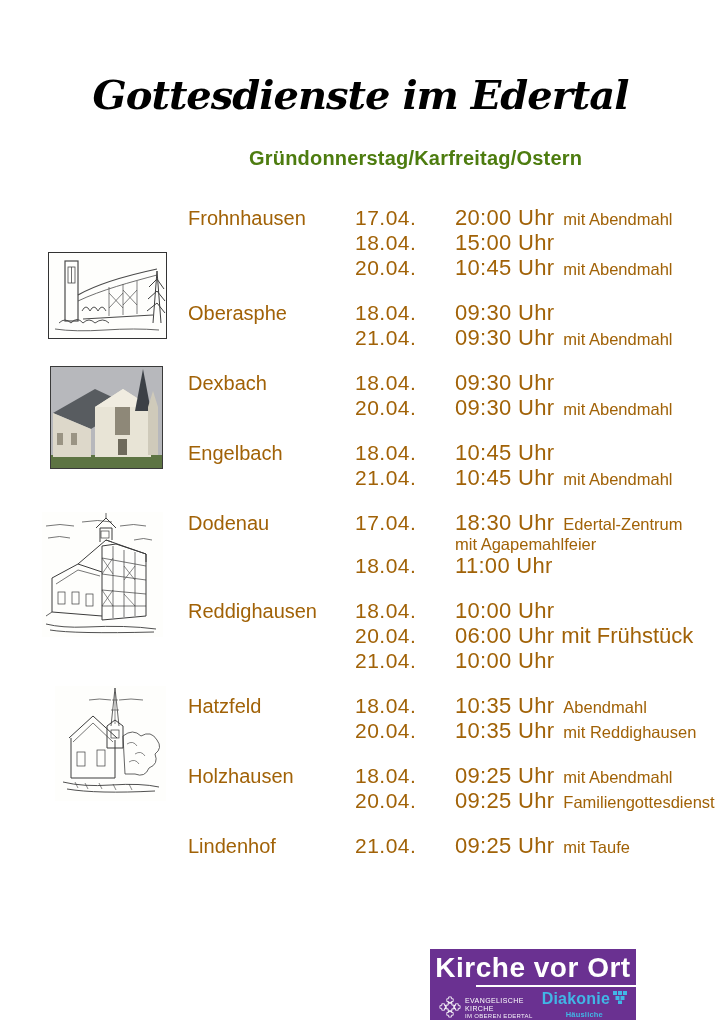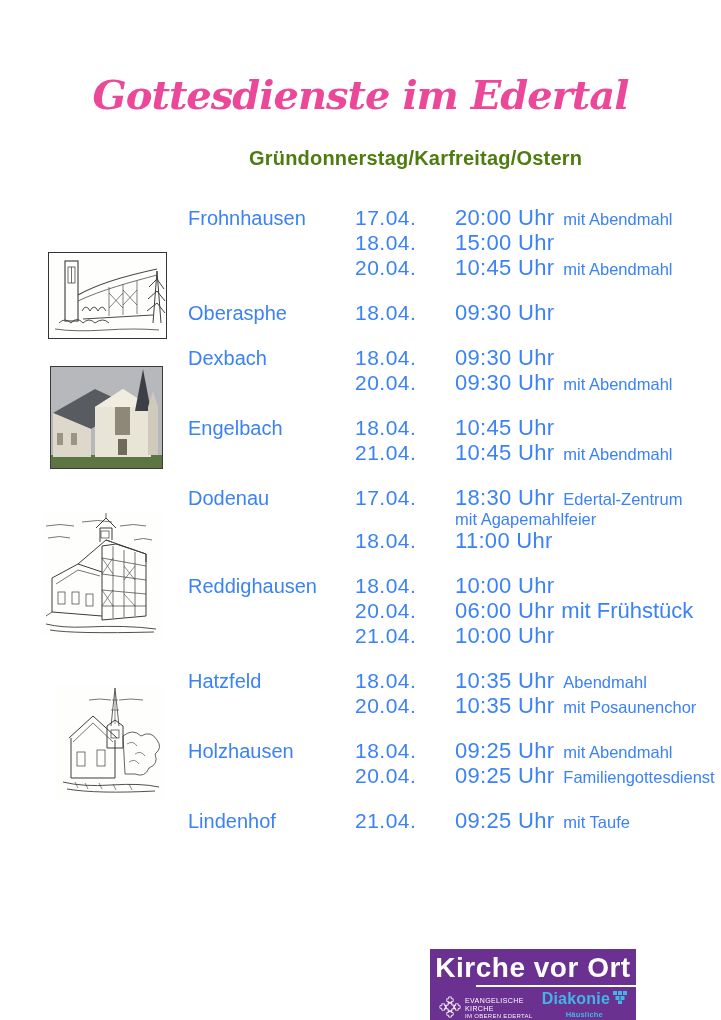--- a/index.html
+++ b/index.html
@@ -6,29 +6,29 @@
   .page {
     position:relative; width:721px; height:1020px; background:#ffffff;
     font-family:"Liberation Sans", sans-serif; overflow:hidden;
     outline:1px solid #e5e5e5;
   }
 
   
   .title {
     position:absolute; top:44px; left:0; width:721px; text-align:center;
     font-family:"DejaVu Serif", serif; font-style:italic; font-weight:bold;
-    font-size:40px; color:#ec4899; letter-spacing:-1px;
+    font-size:40px; color:#000000; letter-spacing:-1px;
   }
   .subtitle {
     position:absolute; top:147px; left:249px;
     font-size:20px; font-weight:bold; color:#4d7c0f; letter-spacing:0.2px;
   }
 
   
-  .schedule { position:absolute; top:205px; left:188px; width:525px; color:#3b82f6; }
+  .schedule { position:absolute; top:205px; left:188px; width:525px; color:#a16207; }
   .group { margin-bottom:20px; }
   .row { height:25px; line-height:25px; white-space:nowrap; }
   .row.sub { height:18px; line-height:18px; }
   .c-place { display:inline-block; width:167px; font-size:20px; }
   .c-date  { display:inline-block; width:100px; font-size:21px; letter-spacing:0.5px; }
   .t    { font-size:22px; letter-spacing:0.3px; }
   .n-sm { font-size:16.5px; margin-left:9px; }
   .n-lg { font-size:22px; margin-left:7px; }
   .sub-indent { font-size:16.5px; }
 
@@ -156,20 +156,21 @@
   </div>
 
   <div class="schedule">
       <div class="group">
         <div class="row"><span class="c-place">Frohnhausen</span><span class="c-date">17.04.</span><span class="c-time"><span class="t">20:00 Uhr</span><span class="n-sm">mit Abendmahl</span></span></div>
         <div class="row"><span class="c-place"></span><span class="c-date">18.04.</span><span class="c-time"><span class="t">15:00 Uhr</span></span></div>
         <div class="row"><span class="c-place"></span><span class="c-date">20.04.</span><span class="c-time"><span class="t">10:45 Uhr</span><span class="n-sm">mit Abendmahl</span></span></div>
       </div>
       <div class="group">
         <div class="row"><span class="c-place">Oberasphe</span><span class="c-date">18.04.</span><span class="c-time"><span class="t">09:30 Uhr</span></span></div>
+        <div class="row"><span class="c-place"></span><span class="c-date">21.04.</span><span class="c-time"><span class="t">09:30 Uhr</span><span class="n-sm">mit Abendmahl</span></span></div>
       </div>
       <div class="group">
         <div class="row"><span class="c-place">Dexbach</span><span class="c-date">18.04.</span><span class="c-time"><span class="t">09:30 Uhr</span></span></div>
         <div class="row"><span class="c-place"></span><span class="c-date">20.04.</span><span class="c-time"><span class="t">09:30 Uhr</span><span class="n-sm">mit Abendmahl</span></span></div>
       </div>
       <div class="group">
         <div class="row"><span class="c-place">Engelbach</span><span class="c-date">18.04.</span><span class="c-time"><span class="t">10:45 Uhr</span></span></div>
         <div class="row"><span class="c-place"></span><span class="c-date">21.04.</span><span class="c-time"><span class="t">10:45 Uhr</span><span class="n-sm">mit Abendmahl</span></span></div>
       </div>
       <div class="group">
@@ -177,21 +178,21 @@
         <div class="row sub"><span class="c-place"></span><span class="c-date"></span><span class="c-time"><span class="sub-indent">mit Agapemahlfeier</span></span></div>
         <div class="row"><span class="c-place"></span><span class="c-date">18.04.</span><span class="c-time"><span class="t">11:00 Uhr</span></span></div>
       </div>
       <div class="group">
         <div class="row"><span class="c-place">Reddighausen</span><span class="c-date">18.04.</span><span class="c-time"><span class="t">10:00 Uhr</span></span></div>
         <div class="row"><span class="c-place"></span><span class="c-date">20.04.</span><span class="c-time"><span class="t">06:00 Uhr</span><span class="n-lg">mit Frühstück</span></span></div>
         <div class="row"><span class="c-place"></span><span class="c-date">21.04.</span><span class="c-time"><span class="t">10:00 Uhr</span></span></div>
       </div>
       <div class="group">
         <div class="row"><span class="c-place">Hatzfeld</span><span class="c-date">18.04.</span><span class="c-time"><span class="t">10:35 Uhr</span><span class="n-sm">Abendmahl</span></span></div>
-        <div class="row"><span class="c-place"></span><span class="c-date">20.04.</span><span class="c-time"><span class="t">10:35 Uhr</span><span class="n-sm">mit Posaunenchor</span></span></div>
+        <div class="row"><span class="c-place"></span><span class="c-date">20.04.</span><span class="c-time"><span class="t">10:35 Uhr</span><span class="n-sm">mit Reddighausen</span></span></div>
       </div>
       <div class="group">
         <div class="row"><span class="c-place">Holzhausen</span><span class="c-date">18.04.</span><span class="c-time"><span class="t">09:25 Uhr</span><span class="n-sm">mit Abendmahl</span></span></div>
         <div class="row"><span class="c-place"></span><span class="c-date">20.04.</span><span class="c-time"><span class="t">09:25 Uhr</span><span class="n-sm">Familiengottesdienst</span></span></div>
       </div>
       <div class="group">
         <div class="row"><span class="c-place">Lindenhof</span><span class="c-date">21.04.</span><span class="c-time"><span class="t">09:25 Uhr</span><span class="n-sm">mit Taufe</span></span></div>
       </div>
     </div>
 

